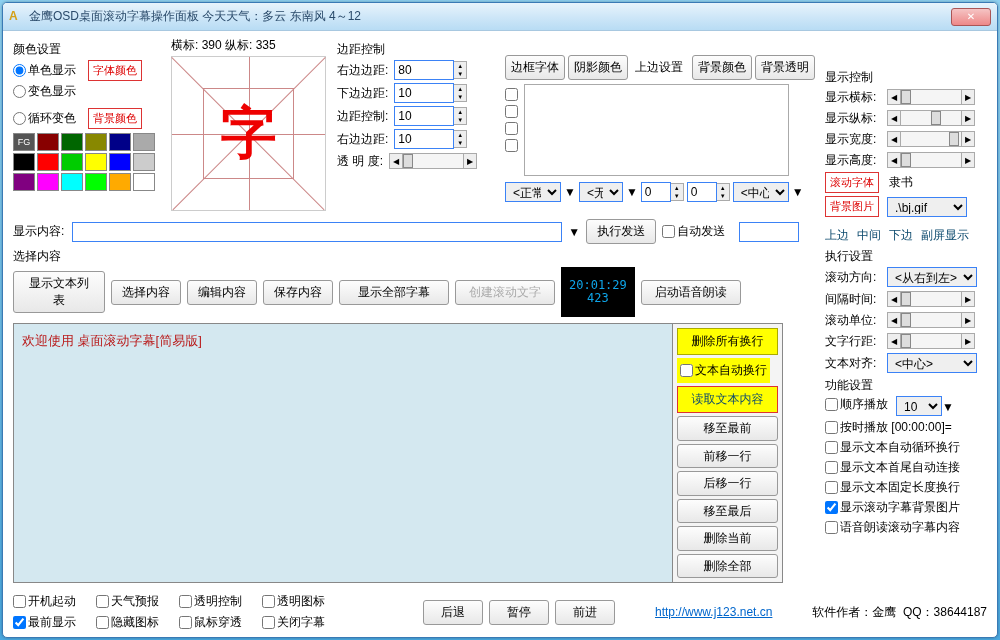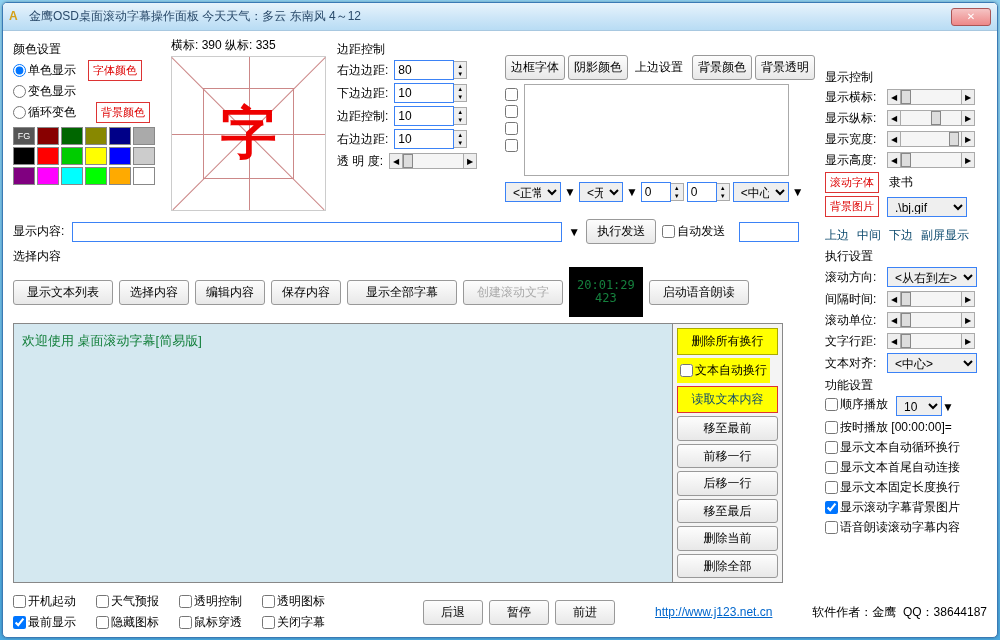--- a/index.html
+++ b/index.html
@@ -25,22 +25,22 @@
 .hslider .btn-ar { width: 14px; height: 16px; background: #eee; border: 1px solid #aaa; display: flex; align-items: center; justify-content: center; font-size: 8px; cursor: pointer; }
 .hslider .track { width: 60px; height: 16px; border: 1px solid #aaa; border-left: none; border-right: none; position: relative; background: #f5f5f5; }
 .hslider .thumb { position: absolute; width: 10px; height: 14px; background: #ddd; border: 1px solid #888; top: 0; }
 .color-swatch { width: 22px; height: 18px; border: 1px solid #888; display: inline-block; cursor: pointer; }
 .palette { display: grid; grid-template-columns: repeat(6, 22px); gap: 2px; }
 .preview { width: 155px; height: 155px; border: 1px solid #ccc; position: relative; background: #fff; }
 .preview .cross { position: absolute; background: #c88; }
 .preview .char { position: absolute; left: 50%; top: 50%; transform: translate(-50%, -50%); font-size: 56px; font-weight: bold; color: #e00; font-family: KaiTi, serif; }
 .midbox { width: 265px; height: 92px; border: 1px solid #aaa; background: #fff; }
 .label { font-size: 12px; margin-right: 2px; }
-.timebox { background: #000; color: #15803d; font-family: monospace; font-size: 12px; padding: 12px 8px; text-align: center; line-height: 13px; }
-.textarea { width: 660px; height: 260px; border: 1px solid #888; background: #d4e8f0; padding: 8px; font-size: 13px; color: #15803d; }
+.timebox { background: #000; color: #0ea5e9; font-family: monospace; font-size: 12px; padding: 12px 8px; text-align: center; line-height: 13px; }
+.textarea { width: 660px; height: 260px; border: 1px solid #888; background: #d4e8f0; padding: 8px; font-size: 13px; color: #b91c1c; }
 .rightcol { position: absolute; right: 10px; top: 34px; width: 162px; }
 .link { color: #06c; text-decoration: underline; cursor: pointer; }
 .footer { position: absolute; bottom: 6px; left: 10px; right: 10px; display: flex; align-items: center; gap: 10px; }
 .chk { display: inline-flex; align-items: center; margin-right: 8px; white-space: nowrap; }
 .grp-title { font-size: 12px; margin: 4px 0 2px; }
 .vstack > * { margin-bottom: 3px; }
 .redtxt { color: #0c4a6e; }
 </style>
 </head>
 <body>
@@ -57,27 +57,27 @@
 
       <div style="width:150px">
         <div class="grp-title">颜色设置</div>
         <div style="display:flex;gap:4px;align-items:center;margin-bottom:2px">
           <label class="chk">
               <input type="radio" name="cm" checked="" style="">
               <span>单色显示</span>
             </label>
           <button class="btn-red">字体颜色</button>
         </div>
-        <div style="display:flex;gap:4px;align-items:flex-end;margin-bottom:2px">
+        <div style="display:flex;gap:4px;align-items:flex-end;margin-bottom:8px">
           <label class="chk">
               <input type="radio" name="cm" style="">
               <span>变色显示</span>
             </label>
         </div>
-        <div style="display:flex;gap:12px;align-items:center;margin-bottom:4px">
+        <div style="display:flex;gap:4px;align-items:center;margin-bottom:4px">
           <label class="chk">
               <input type="radio" name="cm" style="">
               <span>循环变色</span>
             </label>
           <button class="btn-red">背景颜色</button>
         </div>
         <div class="palette" id="palette">
             <div class="color-swatch" style="background: rgb(85, 85, 85); color: rgb(255, 255, 255); font-size: 9px; text-align: center; line-height: 16px;">FG</div>
             <div class="color-swatch" style="background: rgb(136, 0, 0);"></div>
             <div class="color-swatch" style="background: rgb(0, 102, 0);"></div>
@@ -216,21 +216,21 @@
       <button class="btn">执行发送</button>
       <label class="chk">
           <input type="checkbox" style="">
           <span>自动发送</span>
         </label>
       <input type="text" style="width: 60px;">
     </div>
 
     <div class="grp-title">选择内容</div>
     <div style="display:flex;gap:6px;align-items:center;margin-bottom:6px">
-      <button class="btn" style="width:100px">显示文本列表</button>
+      <button class="btn" style="width:92px">显示文本列表</button>
       <button class="btn" style="width:70px">选择内容</button>
       <button class="btn" style="width:70px">编辑内容</button>
       <button class="btn" style="width:70px">保存内容</button>
       <button class="btn" style="width:110px">显示全部字幕</button>
       <button class="btn" style="width:100px;color:#aaa" disabled="">创建滚动文字</button>
       <div class="timebox">
           <div>20:01:29</div>
           <div>423</div>
         </div>
       <button class="btn" style="width:100px">启动语音朗读</button>

